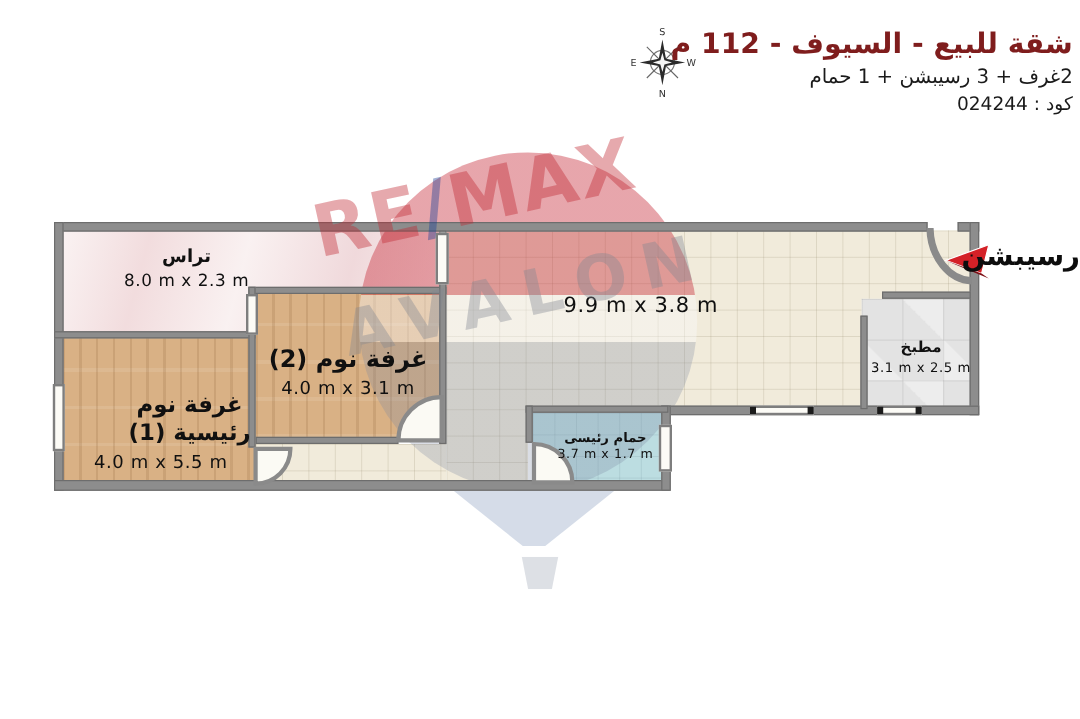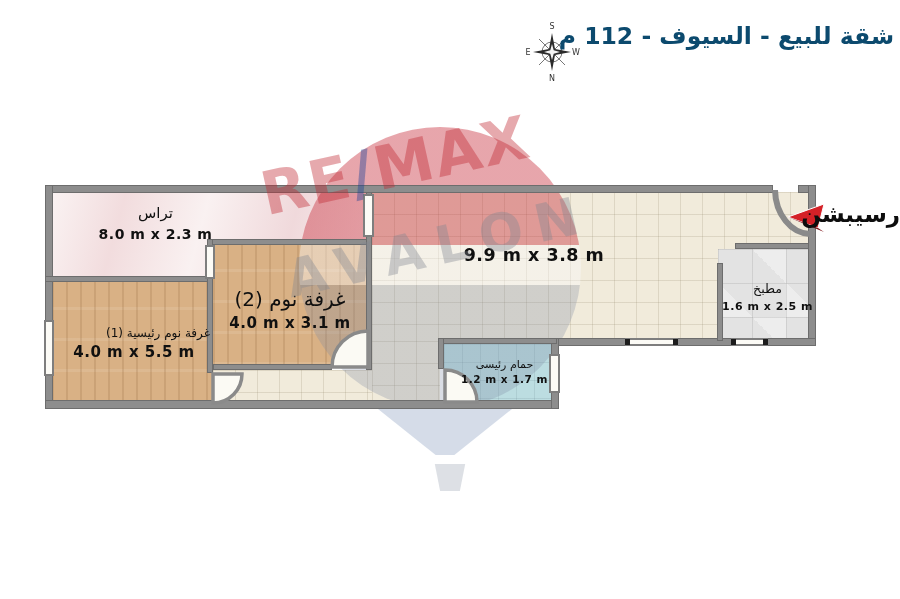--- a/index.html
+++ b/index.html
@@ -1,20 +1,20 @@
 <!DOCTYPE html>
 <html><head>
 <meta charset="utf-8">
 <style>
   html,body{margin:0;padding:0;background:#ffffff;}
   #stage{position:relative;width:900px;height:599px;background:#ffffff;overflow:hidden;
          font-family:"DejaVu Sans",sans-serif;color:#111;}
   
   #header{position:absolute;top:22px;right:6px;text-align:right;direction:rtl;z-index:9;}
-  #header .title{font-size:23.5px;font-weight:bold;color:#0c4a6e;}
+  #header .title{font-size:23.5px;font-weight:bold;color:#7f1d1d;}
   #header .subtitle{font-size:16.5px;margin-top:4px;color:#1a1a1a;}
   #header .code{font-size:15.5px;margin-top:5px;color:#1a1a1a;}
   
   .floor{position:absolute;z-index:1;}
   .tile{background-color:#f1ebdb;
         background-image:linear-gradient(rgba(150,140,110,0.22) 1px,transparent 1px),
                          linear-gradient(90deg,rgba(150,140,110,0.22) 1px,transparent 1px);
         background-size:22px 22px;}
   .wood{background-color:#d9b185;
         background-image:repeating-linear-gradient(90deg,rgba(125,82,40,0.16) 0 2px,transparent 2px 14px),
@@ -31,22 +31,22 @@
                          linear-gradient(90deg,rgba(120,120,120,0.18) 1px,transparent 1px),
                          linear-gradient(45deg,rgba(255,255,255,0.35) 25%,transparent 25% 75%,rgba(255,255,255,0.35) 75%);
         background-size:34px 34px,34px 34px,68px 68px;}
   
   .wall{position:absolute;background:#8d8d8d;border:1px solid #6d6d6d;box-sizing:border-box;z-index:3;}
   .win{position:absolute;background:#fcfbf6;border:2px solid #7e7e7e;box-sizing:border-box;z-index:4;}
   .tick{position:absolute;background:#1c1c1c;width:5px;top:-1px;bottom:-1px;}
   .tick.l{left:-2px;} .tick.r{right:-2px;}
   
   .room-label{position:absolute;text-align:center;direction:rtl;color:#101010;z-index:7;line-height:1.25;}
-  .room-name{font-weight:normal;}
-  .room-dims{direction:ltr;font-weight:bold;letter-spacing:0.5px;}
+  .room-name{font-weight:bold;}
+  .room-dims{direction:ltr;font-weight:normal;letter-spacing:0.5px;}
   #entrance-label{position:absolute;left:820px;top:201px;width:80px;font-size:23px;font-weight:bold;
                   direction:rtl;z-index:7;color:#0d0d0d;}
   
   #doors-svg,#arrow-svg,#compass-svg{position:absolute;z-index:5;}
   
   .wm{position:absolute;pointer-events:none;}
   #wm-balloon{left:299px;top:127px;width:282px;height:282px;border-radius:50%;z-index:2;
       background:linear-gradient(to bottom,rgba(198,42,56,0.42) 0% 42%,rgba(250,250,252,0.40) 42% 56%,rgba(122,134,160,0.28) 56% 100%);}
   #wm-cone{left:378px;top:409px;width:134px;height:46px;z-index:2;background:rgba(190,202,220,0.65);
       -webkit-clip-path:polygon(0 0,100% 0,57% 100%,43% 100%);clip-path:polygon(0 0,100% 0,57% 100%,43% 100%);}
@@ -59,20 +59,22 @@
   #wm-avalon{left:287px;top:250px;z-index:8;font-size:52px;font-weight:700;letter-spacing:13px;
       color:rgba(128,133,144,0.38);transform:rotate(-12.5deg);transform-origin:left center;white-space:nowrap;}
 </style>
 </head>
 <body>
 
 <div id="stage">
 
   <div id="header">
     <div class="title">شقة للبيع - السيوف - 112 م</div>
+    <div class="subtitle">2غرف + 3 رسيبشن + 1 حمام</div>
+    <div class="code">كود : 024244</div>
   </div>
 
   <svg id="compass-svg" style="left:524px;top:20px;" width="56" height="62" viewBox="0 0 56 62">
     <circle cx="28" cy="32" r="10" fill="none" stroke="#777" stroke-width="1"></circle>
     <line x1="15" y1="19" x2="41" y2="45" stroke="#666" stroke-width="0.9"></line>
     <line x1="41" y1="19" x2="15" y2="45" stroke="#666" stroke-width="0.9"></line>
     <polygon points="28,13 31,29 47,32 31,35 28,51 25,35 9,32 25,29" fill="#2b2b2b"></polygon>
     <polygon points="28,24 29.7,30.3 36,32 29.7,33.7 28,40 26.3,33.7 20,32 26.3,30.3" fill="#f4f4f4"></polygon>
     <text x="28" y="9" font-size="8" fill="#333" text-anchor="middle">S</text>
     <text x="28" y="61" font-size="8" fill="#333" text-anchor="middle">N</text>
@@ -139,33 +141,33 @@
 
   <div class="room-label" style="left:58px;top:204px;width:195px;">
     <div class="room-name" style="font-size:15px;">تراس</div>
     <div class="room-dims" style="font-size:14px;margin-top:3px;">8.0 m x 2.3 m</div>
   </div>
   <div class="room-label" style="left:215px;top:287px;width:150px;">
     <div class="room-name" style="font-size:20px;">غرفة نوم (2)</div>
     <div class="room-dims" style="font-size:15px;margin-top:2px;">4.0 m x 3.1 m</div>
   </div>
   <div class="room-label" style="left:55px;top:326px;width:158px;">
-    <div class="room-name" style="font-size:12px;margin-left:48px;">غرفة نوم رئيسية (1)</div>
+    <div class="room-name" style="font-size:19px;margin-left:48px;">غرفة نوم رئيسية (1)</div>
     <div class="room-dims" style="font-size:15px;margin-top:2px;">4.0 m x 5.5 m</div>
   </div>
   <div class="room-label" style="left:428px;top:241px;width:212px;">
     <div class="room-dims" style="font-size:17.5px;margin-top:4px;">9.9 m x 3.8 m</div>
   </div>
   <div class="room-label" style="left:452px;top:358px;width:105px;">
     <div class="room-name" style="font-size:11px;">حمام رئيسى</div>
-    <div class="room-dims" style="font-size:10.5px;margin-top:1px;">1.2 m x 1.7 m</div>
+    <div class="room-dims" style="font-size:10.5px;margin-top:1px;">3.7 m x 1.7 m</div>
   </div>
   <div class="room-label" style="left:721px;top:281px;width:93px;">
     <div class="room-name" style="font-size:12.5px;">مطبخ</div>
-    <div class="room-dims" style="font-size:11px;margin-top:3px;">1.6 m x 2.5 m</div>
+    <div class="room-dims" style="font-size:11px;margin-top:3px;">3.1 m x 2.5 m</div>
   </div>
 
   <div class="wm" id="wm-remax">
     <span class="red">RE</span><span class="blue">/</span><span class="red">MAX</span>
   </div>
   <div class="wm" id="wm-avalon">AVALON</div>
 
 </div>
 
 </body></html>

